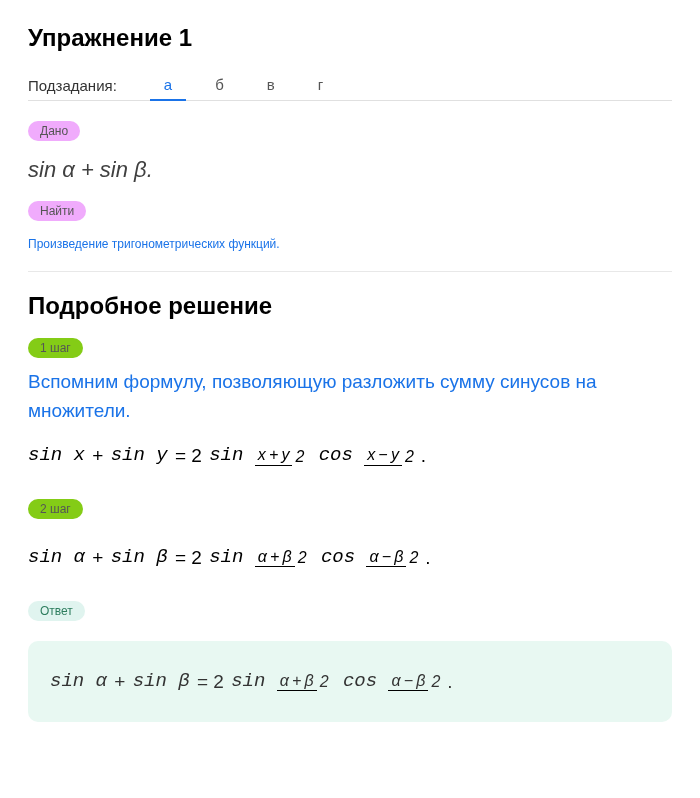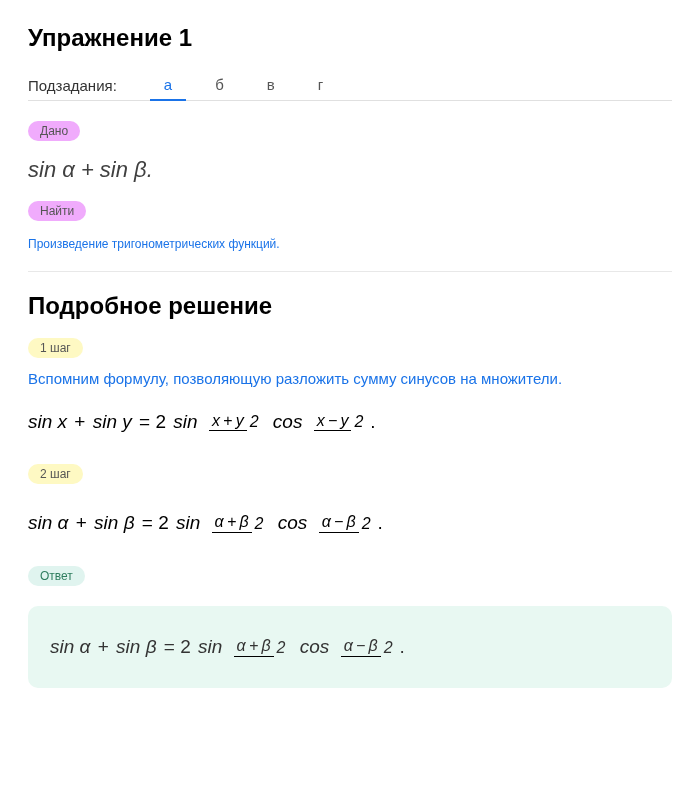--- a/index.html
+++ b/index.html
@@ -89,30 +89,30 @@
 
     .section-title {
       font-size: 24px;
       font-weight: bold;
       color: #000;
       margin-bottom: 18px;
     }
 
     .step-badge {
       display: inline-block;
-      background: #fef9c3;
+      background: #84cc16;
       color: #555;
       font-size: 12px;
       border-radius: 12px;
       padding: 3px 12px;
       margin-bottom: 10px;
     }
 
     .step-desc {
-      font-size: 15px;
+      font-size: 19px;
       color: #1a73e8;
       margin-bottom: 10px;
       line-height: 1.5;
     }
 
     .formula-block {
       font-size: 19px;
       color: #000;
       margin: 8px 0 20px 0;
       display: flex;
@@ -150,21 +150,21 @@
       padding: 18px 22px;
       margin-top: 10px;
       font-size: 19px;
       display: flex;
       align-items: center;
       flex-wrap: wrap;
       gap: 2px;
       line-height: 2.4;
     }
 
-    .italic { font-style: italic; }
+    .italic { font-style: italic; font-family: Liberation Mono, monospace; }
 
     .step-section {
       margin-bottom: 22px;
     }
   </style>
 </head>
 <body>
 
 <h1 class="exercise-title">Упражнение 1</h1>
 

